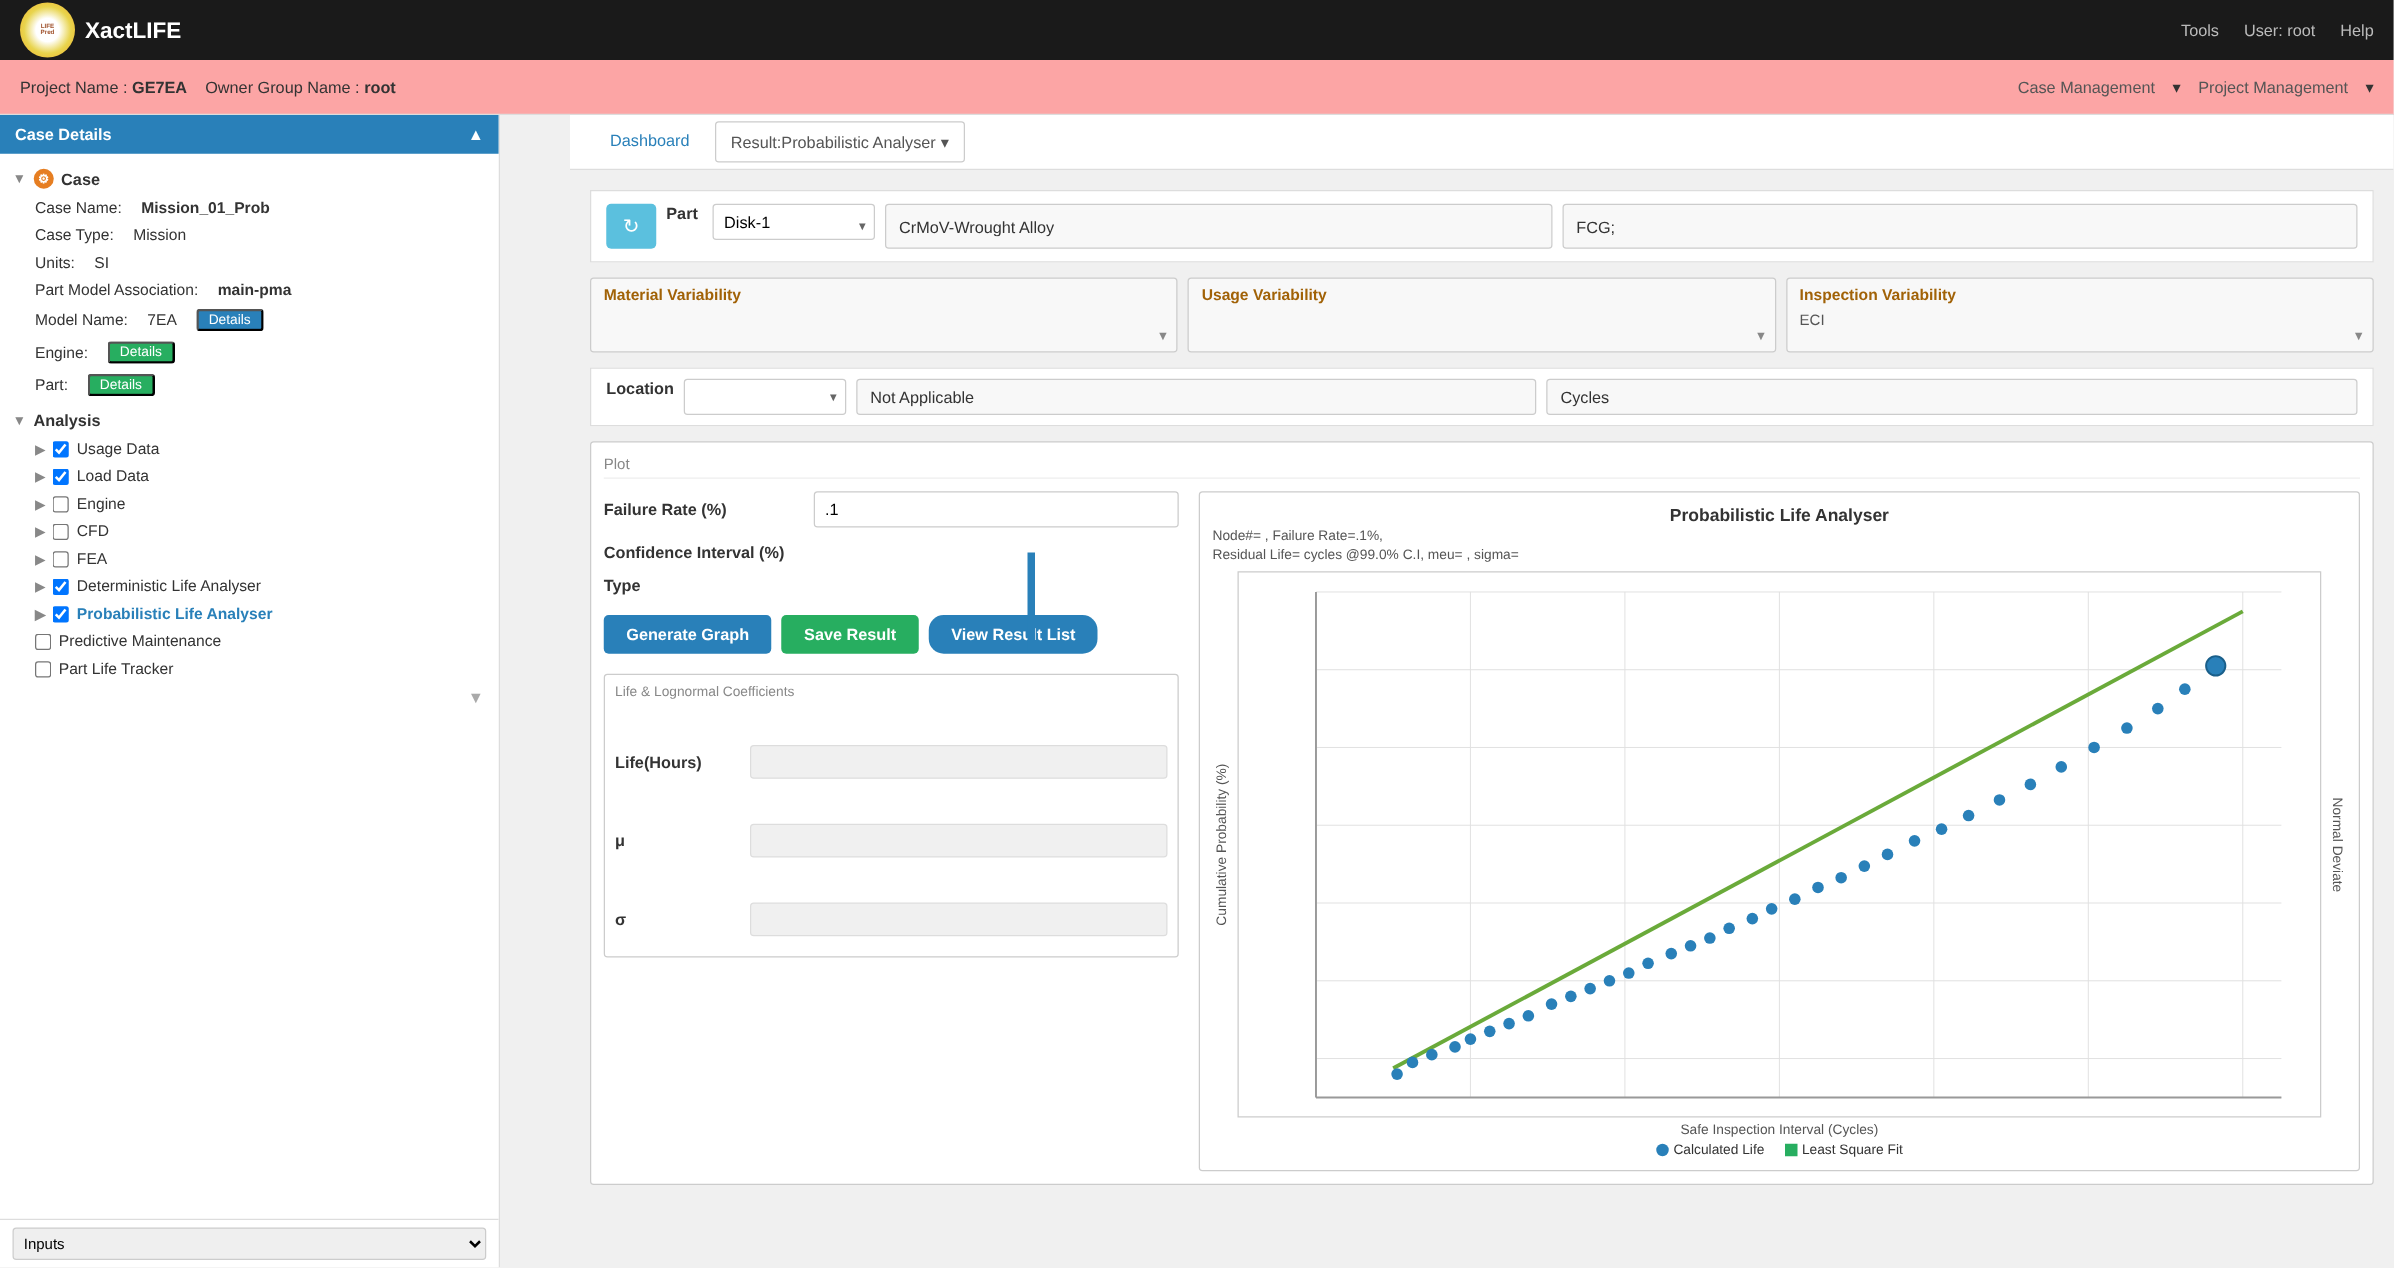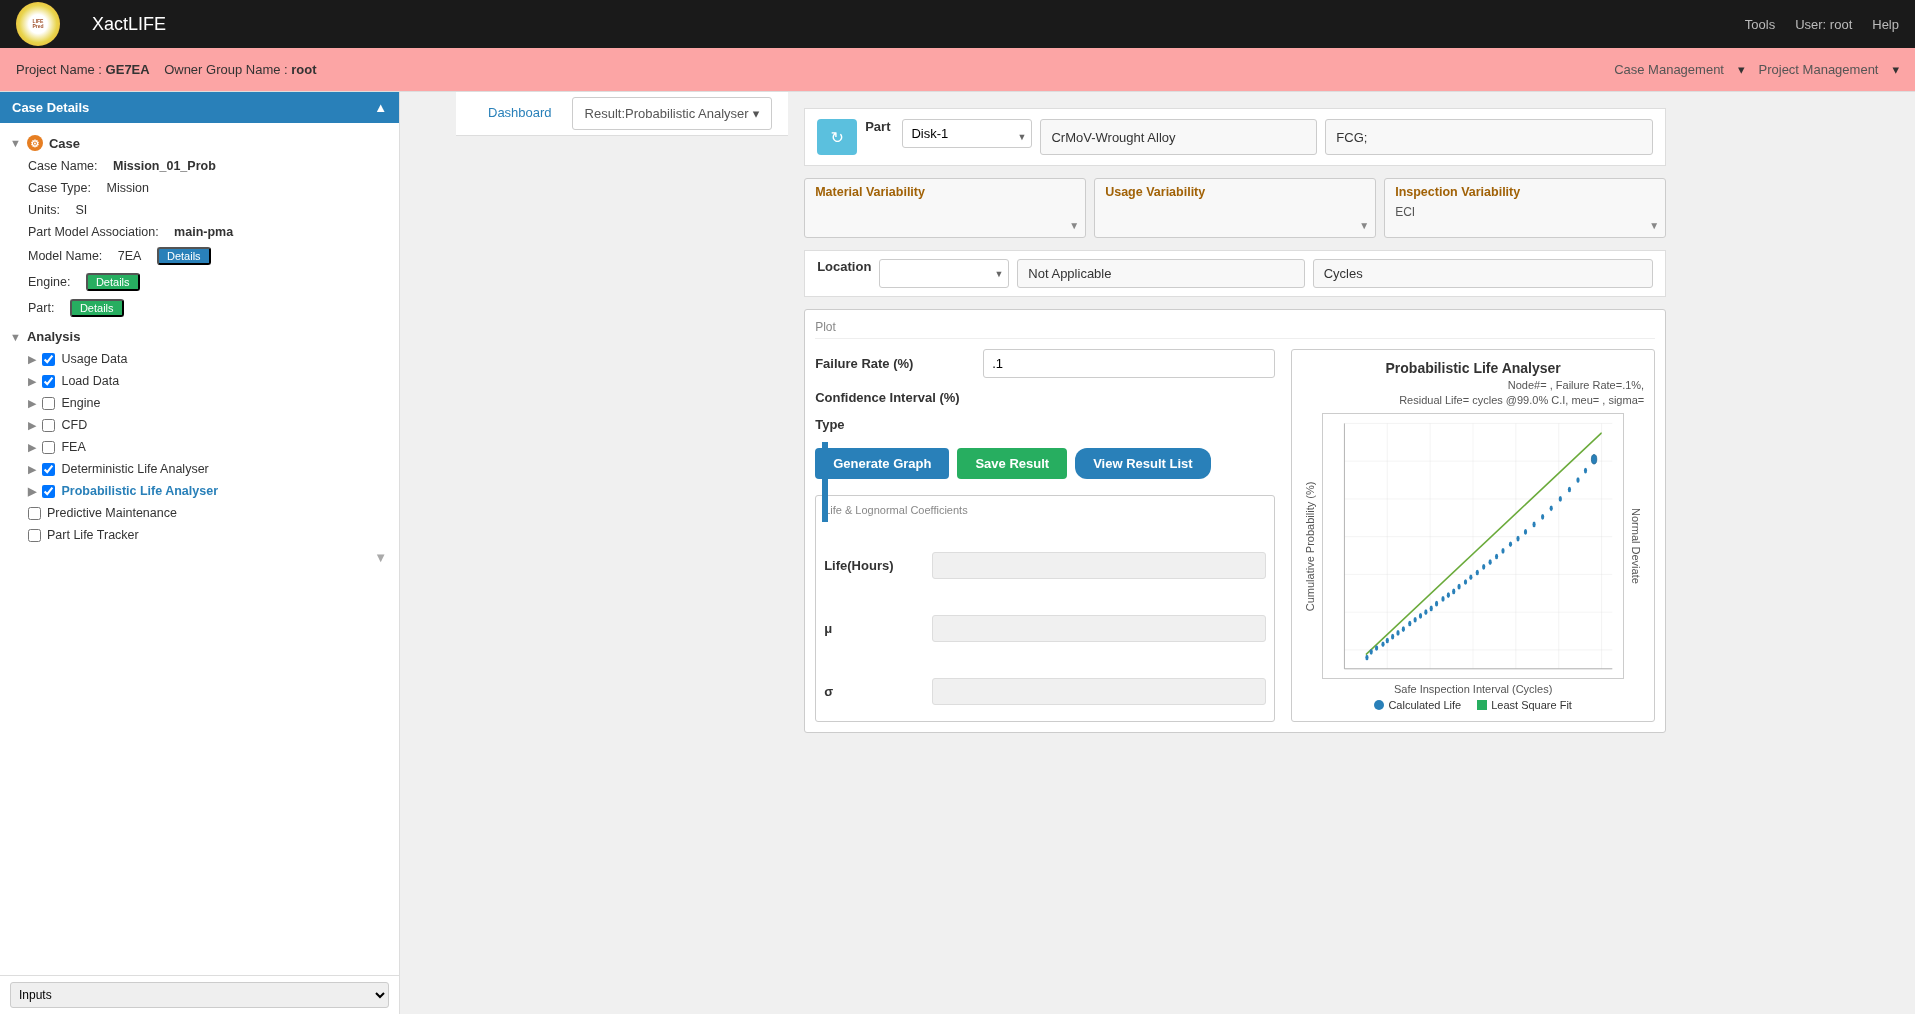--- a/index.html
+++ b/index.html
@@ -18,21 +18,21 @@
     .top-nav-left { display: flex; align-items: center; gap: 12px; }
     .logo-container { display: flex; align-items: center; gap: 8px; }
     .logo-circle {
       width: 44px; height: 44px;
       background: radial-gradient(circle, #fff 30%, #e8d44d 60%, #f5a623 100%);
       border-radius: 50%;
       display: flex; align-items: center; justify-content: center;
       font-size: 7px; color: #333; font-weight: bold;
       flex-shrink: 0;
     }
-    .app-title { color: #fff; font-size: 18px; font-weight: normal; margin-left: 24px; }
+    .app-title { color: #fff; font-size: 18px; font-weight: bold; }
     .top-nav-right { display: flex; align-items: center; gap: 20px; font-size: 13px; color: #bbb; }
     .top-nav-right span { cursor: pointer; }
 
     
     .project-bar {
       background: #fca5a5;
       border-bottom: 1px solid #ddd;
       height: 44px;
       display: flex;
       align-items: center;
@@ -142,21 +142,21 @@
       top: 350px;
       height: 80px;
       z-index: 10;
     }
 
     
     .main-content {
       flex: 1;
       background: #f0f0f0;
       display: flex;
-      flex-direction: row;
+      flex-direction: column;
       overflow: auto;
     }
     .tabs-bar {
       background: #fff;
       border-bottom: 1px solid #ddd;
       display: flex;
       align-items: center;
       padding: 0 16px;
       height: 44px;
       gap: 4px;
@@ -444,21 +444,21 @@
       flex-direction: column;
     }
     .chart-title {
       text-align: center;
       font-weight: bold;
       font-size: 14px;
       color: #333;
       margin-bottom: 2px;
     }
     .chart-subtitle {
-      text-align: right;
+      text-align: left;
       font-size: 11px;
       color: #555;
       margin-bottom: 4px;
       line-height: 1.4;
     }
     .chart-container {
       flex: 1;
       position: relative;
       display: flex;
       align-items: stretch;

